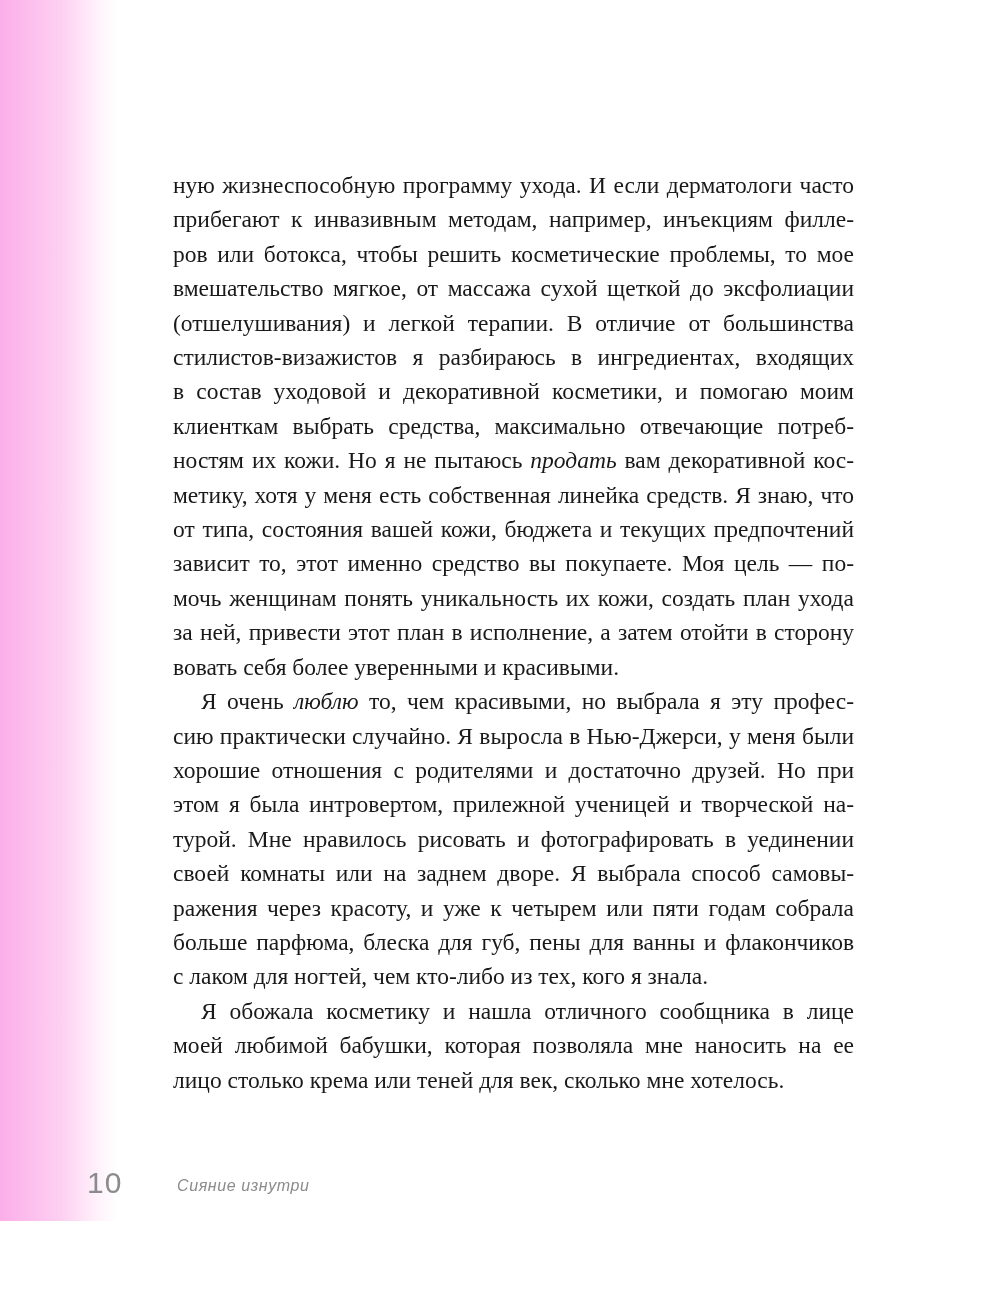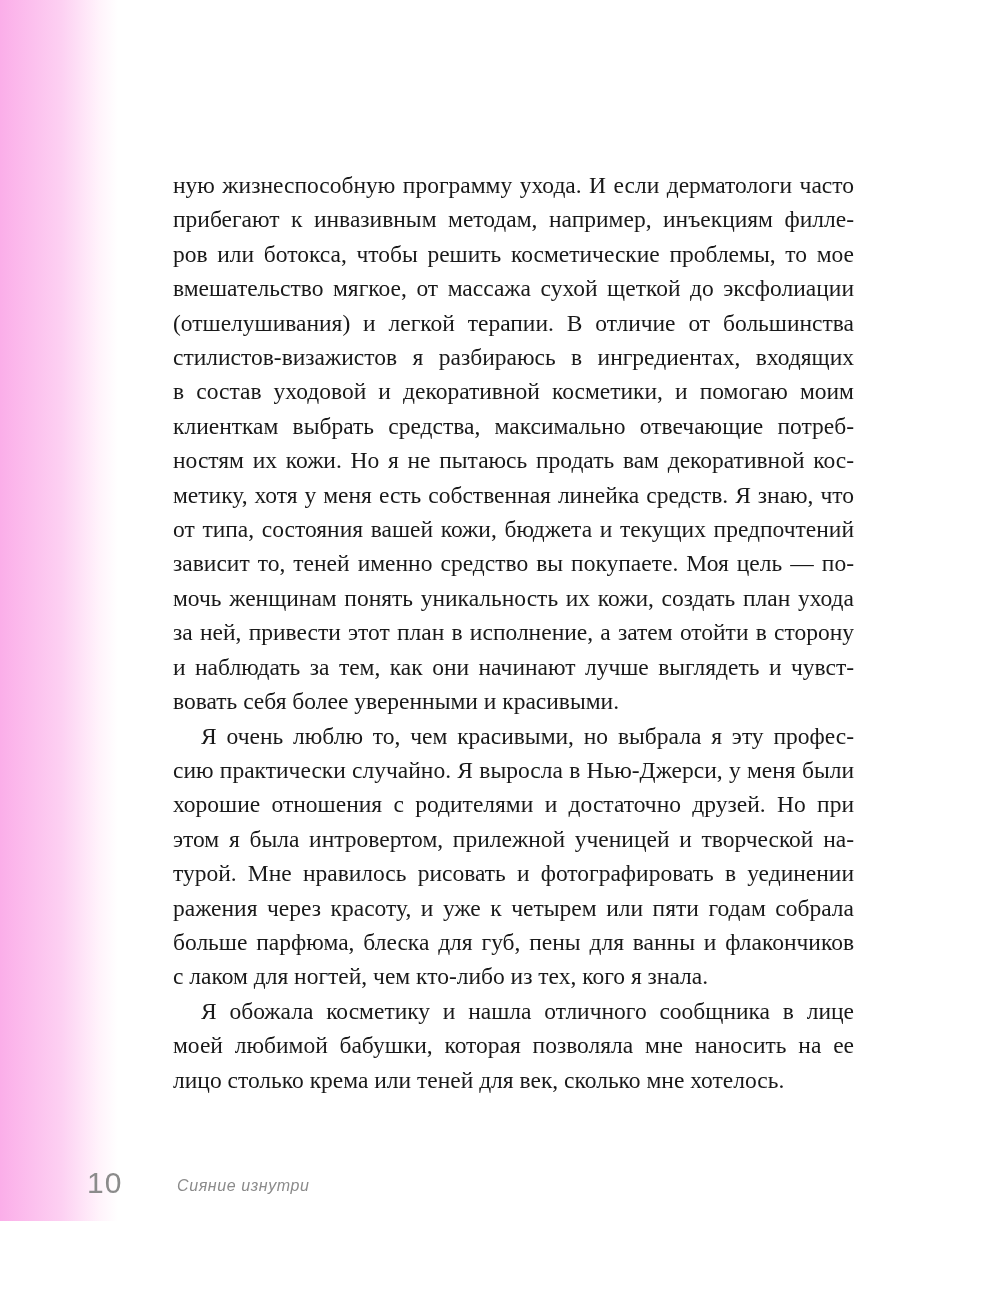--- a/index.html
+++ b/index.html
@@ -37,21 +37,21 @@
     text-align: justify;
     text-align-last: justify;
     -moz-text-align-last: justify;
     white-space: normal;
   }
   .line.last {
     text-align-last: left;
     -moz-text-align-last: left;
   }
   .para.indent .line.first { text-indent: 28px; }
-  .em { }
+  .em { font-style: italic; }
   .footer-page-number {
     position: absolute;
     left: 87px;
     top: 1168px;
     font-family: "Liberation Sans", "DejaVu Sans", sans-serif;
     font-size: 30px;
     line-height: 30px;
     color: var(--footer-ink, #8b8b8b);
     letter-spacing: 1px;
   }
@@ -79,32 +79,32 @@
         <div class="line"><span>прибегают к инвазивным методам, например, инъекциям филле-</span></div>
         <div class="line"><span>ров или ботокса, чтобы решить косметические проблемы, то мое</span></div>
         <div class="line"><span>вмешательство мягкое, от массажа сухой щеткой до эксфолиации</span></div>
         <div class="line"><span>(отшелушивания) и легкой терапии. В отличие от большинства</span></div>
         <div class="line"><span>стилистов-визажистов я разбираюсь в ингредиентах, входящих</span></div>
         <div class="line"><span>в состав уходовой и декоративной косметики, и помогаю моим</span></div>
         <div class="line"><span>клиенткам выбрать средства, максимально отвечающие потреб-</span></div>
         <div class="line"><span>ностям их кожи. Но я не пытаюсь </span><span class="em">продать</span><span> вам декоративной кос-</span></div>
         <div class="line"><span>метику, хотя у меня есть собственная линейка средств. Я знаю, что</span></div>
         <div class="line"><span>от типа, состояния вашей кожи, бюджета и текущих предпочтений</span></div>
-        <div class="line"><span>зависит то, теней именно средство вы покупаете. Моя цель — по-</span></div>
+        <div class="line"><span>зависит то, этот именно средство вы покупаете. Моя цель — по-</span></div>
         <div class="line"><span>мочь женщинам понять уникальность их кожи, создать план ухода</span></div>
         <div class="line"><span>за ней, привести этот план в исполнение, а затем отойти в сторону</span></div>
-        <div class="line"><span>и наблюдать за тем, как они начинают лучше выглядеть и чувст-</span></div>
         <div class="line last"><span>вовать себя более уверенными и красивыми.</span></div>
       </div>
       <div class="para indent">
         <div class="line first"><span>Я очень </span><span class="em">люблю</span><span> то, чем красивыми, но выбрала я эту профес-</span></div>
         <div class="line"><span>сию практически случайно. Я выросла в Нью-Джерси, у меня были</span></div>
         <div class="line"><span>хорошие отношения с родителями и достаточно друзей. Но при</span></div>
         <div class="line"><span>этом я была интровертом, прилежной ученицей и творческой на-</span></div>
         <div class="line"><span>турой. Мне нравилось рисовать и фотографировать в уединении</span></div>
+        <div class="line"><span>своей комнаты или на заднем дворе. Я выбрала способ самовы-</span></div>
         <div class="line"><span>ражения через красоту, и уже к четырем или пяти годам собрала</span></div>
         <div class="line"><span>больше парфюма, блеска для губ, пены для ванны и флакончиков</span></div>
         <div class="line last"><span>с лаком для ногтей, чем кто-либо из тех, кого я знала.</span></div>
       </div>
       <div class="para indent">
         <div class="line first"><span>Я обожала косметику и нашла отличного сообщника в лице</span></div>
         <div class="line"><span>моей любимой бабушки, которая позволяла мне наносить на ее</span></div>
         <div class="line last"><span>лицо столько крема или теней для век, сколько мне хотелось.</span></div>
       </div>
     </main>

